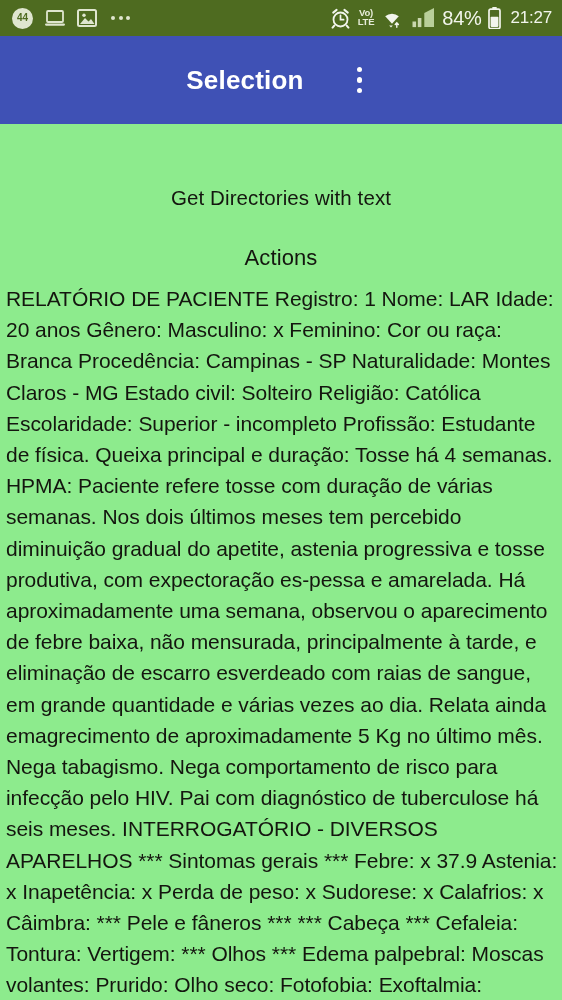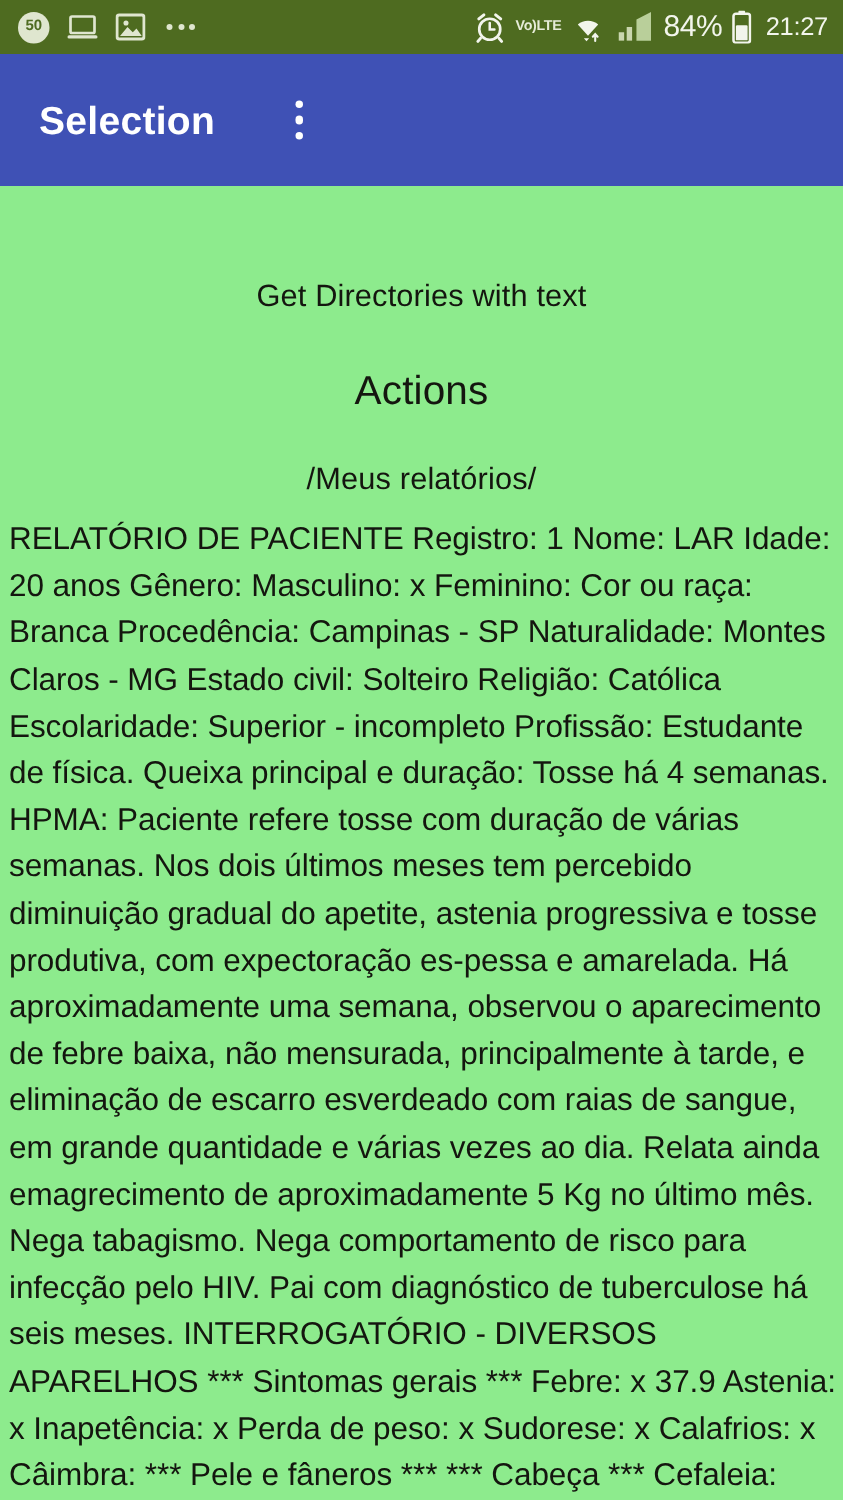--- a/index.html
+++ b/index.html
@@ -49,21 +49,21 @@
   .dots-h {
     display:flex; align-items:center; gap:3.5px;
     margin-left:3px;
   }
   .dots-h i {
     width:4px; height:4px; border-radius:50%;
     background:#dfe6cf; display:block;
   }
 
   .volte {
-    display:flex; 
+    display:flex; flex-direction:column;
     align-items:center; justify-content:center;
     line-height:0.92;
     font-size:9.5px;
     font-weight:bold;
     letter-spacing:-0.2px;
   }
 
   .battery-pct {
     font-size:20px;
     letter-spacing:-0.3px;
@@ -75,21 +75,21 @@
     color:#f2f5ec;
     margin-left:2px;
   }
 
   
   .app-bar {
     height:88px;
     background:#3f51b5;
     display:flex;
     align-items:center;
-    justify-content:flex-start;
+    justify-content:center;
     padding:0 22px 0 26px;
     gap:36px;
   }
   .app-title {
     color:#ffffff;
     font-size:26px;
     font-weight:bold;
     letter-spacing:0.2px;
   }
   .overflow-menu {
@@ -115,21 +115,21 @@
   }
 
   .heading-block { text-align:center; }
   .heading-main {
     font-size:20.5px;
     color:#14160f;
     padding-top:62px;
     letter-spacing:0.1px;
   }
   .heading-sub {
-    font-size:27px;
+    font-size:22px;
     color:#14160f;
     padding-top:35px;
     letter-spacing:0.1px;
   }
   .heading-path {
     font-size:20.5px;
     color:#14160f;
     padding-top:32px;
     letter-spacing:0.1px;
   }
@@ -144,21 +144,21 @@
     word-break:normal;
   }
 </style>
 </head>
 <body>
 
 <div id="phone">
 
   <div class="status-bar">
     <div class="status-left">
-      <span class="notif-badge">50</span>
+      <span class="notif-badge">44</span>
 
       <span>
         <svg class="icon-svg" width="22" height="18" viewBox="0 0 22 18">
           <rect x="3" y="2" width="16" height="11" rx="1" fill="none" stroke="#dfe6cf" stroke-width="1.8"></rect>
           <rect x="1" y="14.5" width="20" height="2.2" rx="1.1" fill="#dfe6cf"></rect>
         </svg>
       </span>
 
       <span>
         <svg class="icon-svg" width="20" height="20" viewBox="0 0 20 20">
@@ -229,20 +229,19 @@
         <i></i>
         <i></i>
     </span>
   </div>
 
   <div class="content">
 
     <div class="heading-block">
       <div class="heading-main">Get Directories with text</div>
       <div class="heading-sub">Actions</div>
-      <div class="heading-path">/Meus relatórios/</div>
     </div>
 
     <div class="report-body">RELATÓRIO DE PACIENTE Registro: 1 Nome: LAR Idade: 20 anos Gênero: Masculino: x Feminino: Cor ou raça: Branca Procedência: Campinas - SP Naturalidade: Montes Claros - MG Estado civil: Solteiro Religião: Católica Escolaridade: Superior - incompleto Profissão: Estudante de física. Queixa principal e duração: Tosse há 4 semanas. HPMA: Paciente refere tosse com duração de várias semanas. Nos dois últimos meses tem percebido diminuição gradual do apetite, astenia progressiva e tosse produtiva, com expectoração es-pessa e amarelada. Há aproximadamente uma semana, observou o aparecimento de febre baixa, não mensurada, principalmente à tarde, e eliminação de escarro esverdeado com raias de sangue, em grande quantidade e várias vezes ao dia. Relata ainda emagrecimento de aproximadamente 5 Kg no último mês. Nega tabagismo. Nega comportamento de risco para infecção pelo HIV. Pai com diagnóstico de tuberculose há seis meses. INTERROGATÓRIO - DIVERSOS APARELHOS *** Sintomas gerais *** Febre: x 37.9 Astenia: x Inapetência: x Perda de peso: x Sudorese: x Calafrios: x Câimbra: *** Pele e fâneros *** *** Cabeça *** Cefaleia: Tontura: Vertigem: *** Olhos *** Edema palpebral: Moscas volantes: Prurido: Olho seco: Fotofobia: Exoftalmia: Escotomas: Diplopias: Lacrimejamento: Catarata: Visão ruim: Endoftalmia: Miopia: Hipermetropia: *** Nariz/Seios da face *** Co-</div>
 
   </div>
 
 </div>
 
 </body></html>

